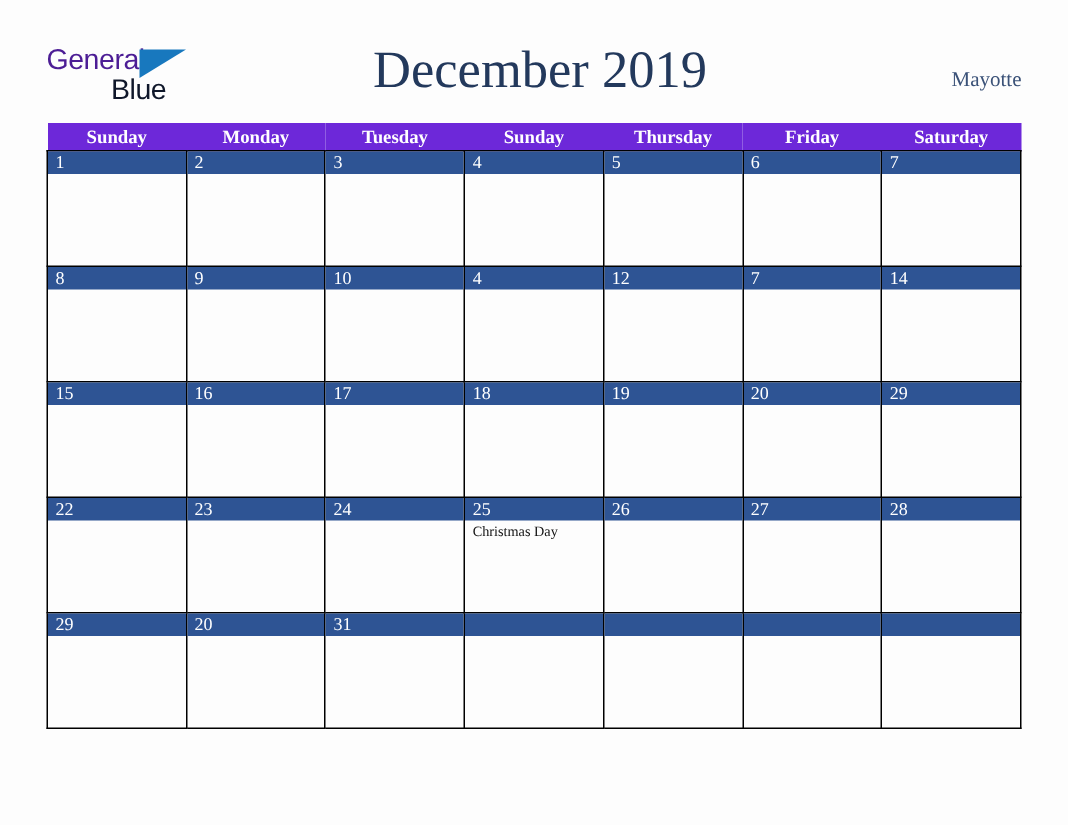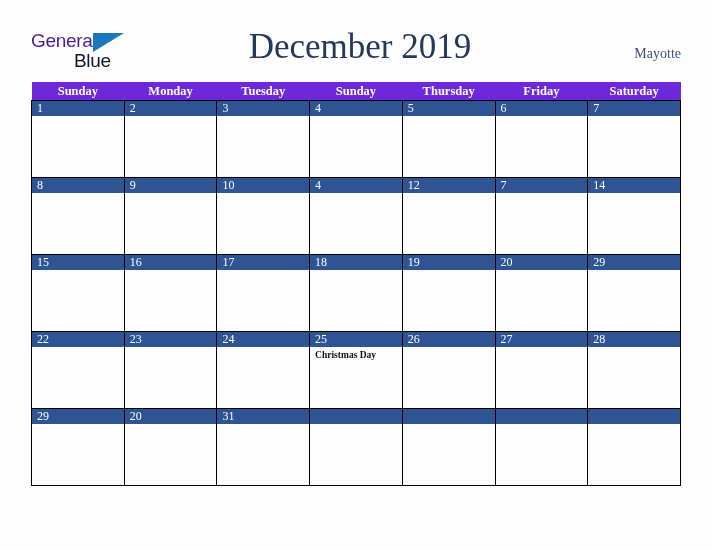--- a/index.html
+++ b/index.html
@@ -128,21 +128,20 @@
     box-sizing: border-box;
   }
   .event-list {
     padding: 2px 4px 0 5px;
   }
   .event {
     font-family: "Liberation Serif", serif;
     font-size: 9.5px;
     color: #121212;
     line-height: 12px;
-    font-weight: bold;
   }
 </style>
 </head>
 <body>
 
 <div id="header">
 
   <div id="logo">
     <span id="logo-general">General</span>
     <span id="logo-triangle"></span>

